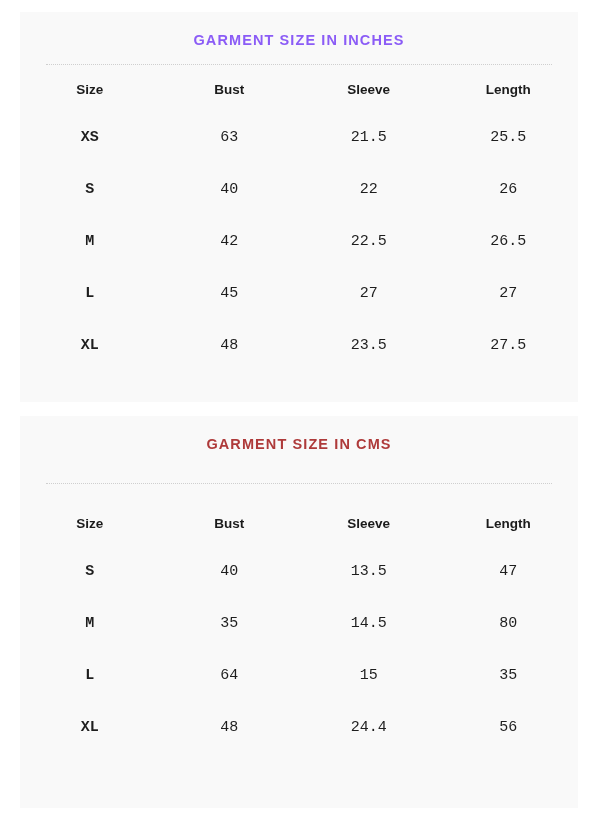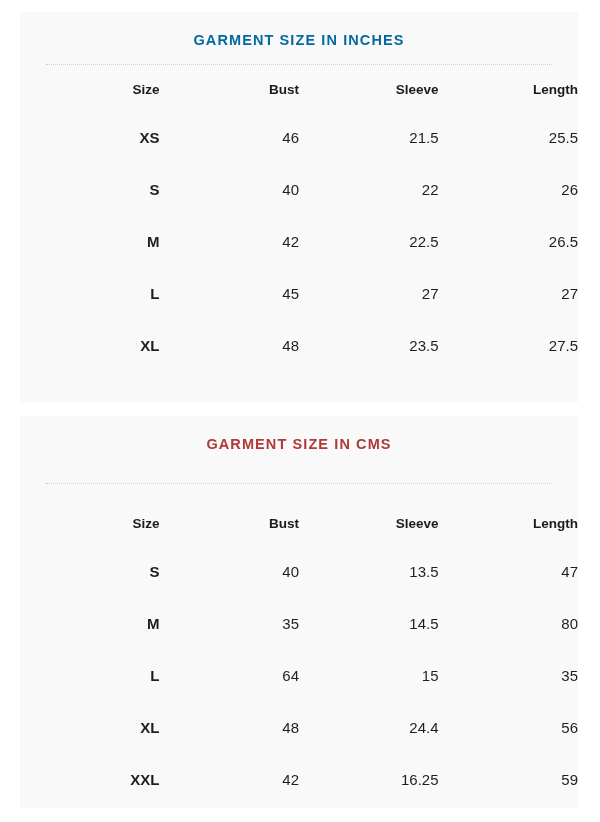--- a/index.html
+++ b/index.html
@@ -49,63 +49,64 @@
     margin: 0 26px 0 26px;
     border-top: 1.5px dotted #cfcfcf;
   }
   .table {
     width: 100%;
     border-collapse: collapse;
     table-layout: fixed;
     margin-top: 2px;
   }
   .table th, .table td {
-    text-align: right;
+    text-align: center;
     padding: 0;
     vertical-align: middle;
   }
   .table th {
     font-size: 13.5px;
     font-weight: 700;
     color: #1b1b1b;
     height: 44px;
   }
   .table td {
     font-size: 15px;
     color: #1e1e1e;
     font-weight: 400;
     height: 52px;
+    font-family: Liberation Mono, monospace;
   }
   .table td.size-cell {
     font-weight: 700;
     font-size: 15px;
   }
   .card-cms .table td { height: 52px; }
 </style>
 </head>
 <body>
 
 <div class="page">
 
   <section class="size-card card-inches">
-    <div class="card-title" style="color: #0369a1;">GARMENT SIZE IN INCHES</div>
+    <div class="card-title" style="color: #8b5cf6;">GARMENT SIZE IN INCHES</div>
     <div class="divider"></div>
     <table class="table">
       <thead>
         <tr>
           <th>Size</th>
           <th>Bust</th>
           <th>Sleeve</th>
           <th>Length</th>
         </tr>
       </thead>
       <tbody>
         <tr>
           <td class="size-cell">XS</td>
-          <td>46</td>
+          <td>63</td>
           <td>21.5</td>
           <td>25.5</td>
         </tr>
         <tr>
           <td class="size-cell">S</td>
           <td>40</td>
           <td>22</td>
           <td>26</td>
         </tr>
         <tr>
@@ -160,23 +161,17 @@
           <td>64</td>
           <td>15</td>
           <td>35</td>
         </tr>
         <tr>
           <td class="size-cell">XL</td>
           <td>48</td>
           <td>24.4</td>
           <td>56</td>
         </tr>
-        <tr>
-          <td class="size-cell">XXL</td>
-          <td>42</td>
-          <td>16.25</td>
-          <td>59</td>
-        </tr>
       </tbody>
     </table>
   </section>
 
 </div>
 
 </body></html>

